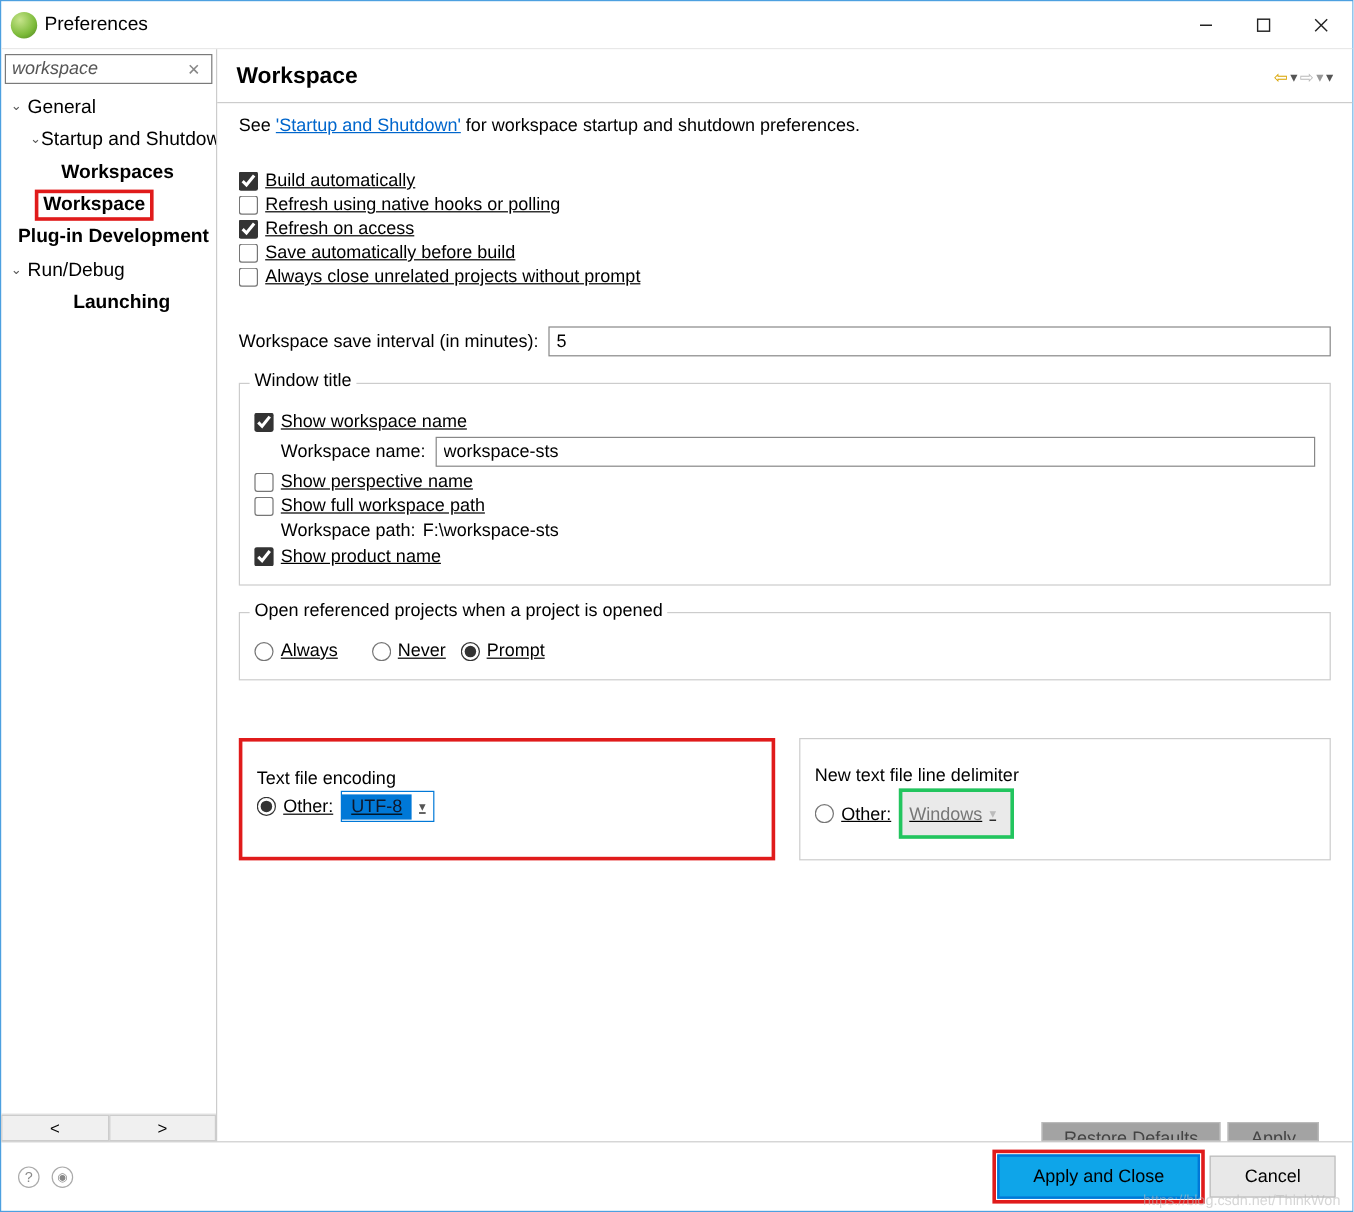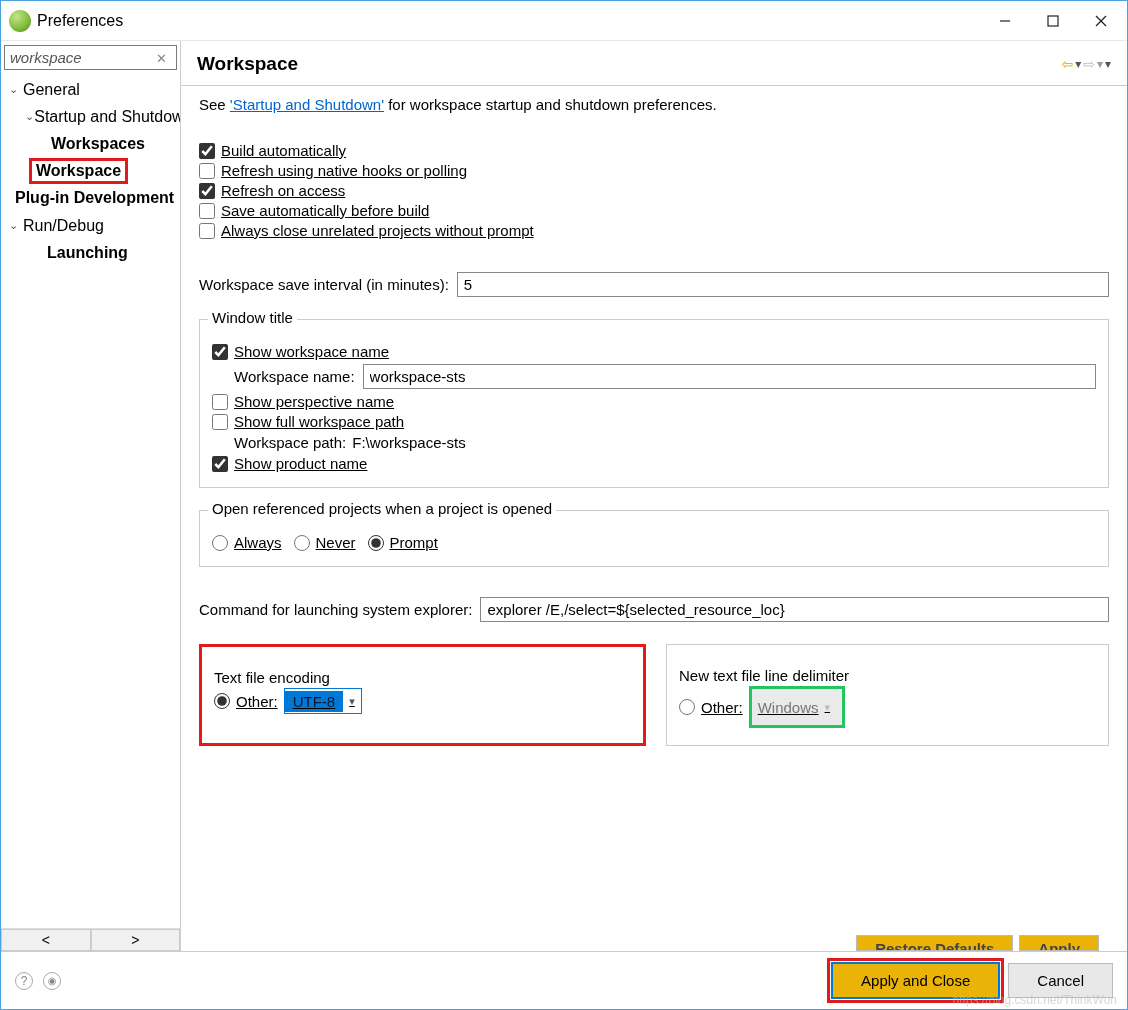--- a/index.html
+++ b/index.html
@@ -46,24 +46,24 @@
 .two-col-groups { display: flex; gap: 20px; margin-top: 22px; }
 .enc-group { border: 1px solid #ccc; position: relative; padding: 18px 12px 14px 12px; flex: 1; }
 .enc-group .group-title { top: -11px; margin-top: 33px; }
 .red-box { border: 3px solid #e01b1b; }
 .combo { border: 1px solid #0078d7; background: #fff; display: inline-flex; align-items: center; height: 26px; }
 .combo-val { background: #0078d7; color: #0f172a; padding: 2px 8px; }
 .combo-arrow { padding: 0 6px; color: #555; font-size: 11px; }
 .combo-plain { border: 3px solid #22c55e; background: #eaeaea; color: #777; display: inline-flex; align-items: center; padding: 2px 6px; height: 42px; }
 .combo-plain .combo-arrow { color: #bbb; }
 .cutoff-btns { position: absolute; right: 28px; bottom: 0; display: flex; gap: 6px; }
-.cutoff-btn { border: 1px solid #bbb; background: #eab308; padding: 4px 18px 0 18px; height: 16px; overflow: hidden; font-size: 15px; color: #444; font-weight: bold; }
+.cutoff-btn { border: 1px solid #bbb; background: #a3a3a3; padding: 4px 18px 0 18px; height: 16px; overflow: hidden; font-size: 15px; color: #444; }
 .footer { border-top: 1px solid #ccc; display: flex; align-items: center; padding: 10px 14px; }
 .footer-btn { border: 1px solid #bbb; background: #e8e8e8; padding: 8px 28px; font-size: 15px; margin-left: 8px; }
-.footer-btn.primary { border: 2px solid #0078d7; outline: 3px solid #e01b1b; outline-offset: 1px; background: #eab308; text-align: right; }
+.footer-btn.primary { border: 2px solid #0078d7; outline: 3px solid #e01b1b; outline-offset: 1px; background: #0ea5e9; text-align: right; }
 .footer-icons { display: flex; gap: 10px; color: #888; }
 .watermark { position: absolute; right: 10px; bottom: 2px; font-size: 12px; color: #bbb; opacity: 0.6; pointer-events: none; }
 </style>
 </head>
 <body>
 
 <div class="window">
 
   <div class="titlebar">
     <div class="app-icon"></div>
@@ -111,21 +111,21 @@
         <div class="tree-item tree-indent-2b bold">
             <span class="hl-red">Workspace</span>
           </div>
         <div class="tree-item tree-indent-1 bold" style="padding-left:14px">
             <span>Plug-in Development</span>
           </div>
         <div class="tree-item">
             <span class="caret">⌄</span>
             <span>Run/Debug</span>
           </div>
-        <div class="tree-item tree-indent-2 bold" style="padding-left:46px">
+        <div class="tree-item tree-indent-2 bold" style="padding-left:60px">
             <span>Launching</span>
           </div>
       </div>
       <div class="sidebar-bottom">
         <div class="sb-btn">&lt;</div>
         <div class="sb-btn">&gt;</div>
       </div>
     </div>
 
     <div class="content">
@@ -200,34 +200,30 @@
           <div class="chk-row">
               <input type="checkbox" checked="" style="">
               <span>Show product name</span>
             </div>
         </div>
 
         <div class="group">
           <div class="group-title">Open referenced projects when a project is opened</div>
           <div class="chk-row">
             <input type="radio" name="openref" style="">
-              <span style="margin-right:12px">Always</span>
+              <span style="margin-right:28px">Always</span>
             <input type="radio" name="openref" style="">
               <span style="margin-right:12px">Never</span>
             <input type="radio" name="openref" checked="" style="">
               <span>Prompt</span>
           </div>
         </div>
 
         <div class="section-gap"></div>
 
-        <div class="row-flex">
-          <label>Command for launching system explorer:</label>
-          <input class="text-input" style="flex: 1 1 0%;" value="explorer /E,/select=${selected_resource_loc}">
-        </div>
 
         <div class="two-col-groups">
           <div class="enc-group red-box">
             <div class="group-title">Text file encoding</div>
             <div class="chk-row">
                 <input type="radio" name="enc" style="">
                 <span>Default (GBK)</span>
               </div>
             <div class="chk-row">
               <input type="radio" name="enc" checked="" style="">

